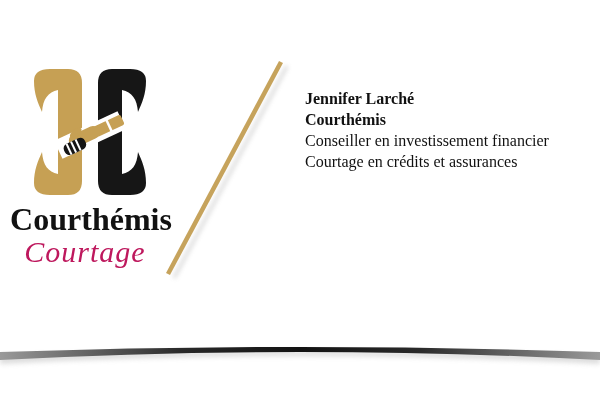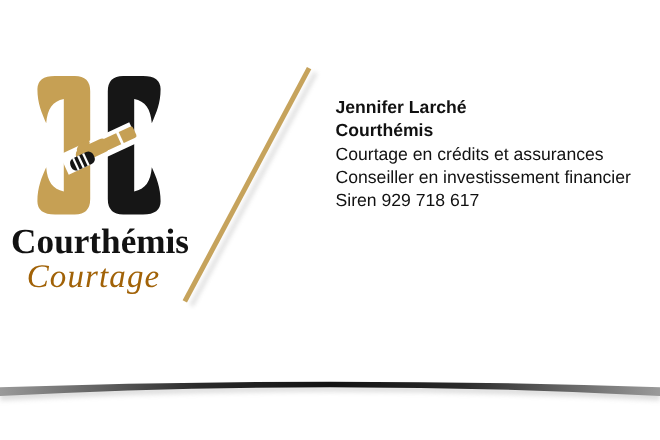--- a/index.html
+++ b/index.html
@@ -7,28 +7,28 @@
         font-family:"Liberation Sans", sans-serif;}
 
   
   .logo{position:absolute;left:0;top:0;width:200px;}
   .monogram{position:absolute;left:30px;top:66px;width:120px;height:132px;}
   .brand-name{position:absolute;left:0px;top:203px;width:182px;text-align:center;
       font-family:"Liberation Serif", serif;font-weight:700;font-size:32px;line-height:32px;
       color:#121212;letter-spacing:0px;}
   .brand-tagline{position:absolute;left:0px;top:236px;width:170px;text-align:center;
       font-family:"Liberation Serif", serif;font-style:italic;font-weight:400;
-      font-size:30px;line-height:32px;color:#a16207;letter-spacing:1px;}
+      font-size:30px;line-height:32px;color:#be185d;letter-spacing:1px;}
 
   
   .divider{position:absolute;left:155px;top:50px;width:140px;height:240px;}
 
   
   .contact{position:absolute;left:305px;top:88px;width:280px;color:#111111;
-      font-size:16px;line-height:21px;}
+      font-size:16px;line-height:21px;font-family:Liberation Serif, serif;}
   .contact .b{font-weight:700;}
 
   
   .swoosh{position:absolute;left:0;top:339px;width:600px;height:34px;}
 </style>
 </head>
 <body>
 
 <div class="card">
 
@@ -66,23 +66,22 @@
   </div>
 
   <svg class="divider" viewBox="0 0 140 240">
     <line x1="16" y1="226" x2="129" y2="14" stroke="#9a9a9a" stroke-width="4" opacity="0.30" filter="blur(2px)" transform="translate(3,2)"></line>
     <line x1="13" y1="224" x2="126" y2="12" stroke="#C6A35C" stroke-width="4.5"></line>
   </svg>
 
   <div class="contact">
     <div class="b">Jennifer Larché</div>
     <div class="b">Courthémis</div>
+    <div>Conseiller en investissement financier</div>
     <div>Courtage en crédits et assurances</div>
-    <div>Conseiller en investissement financier</div>
-    <div>Siren 929 718 617</div>
   </div>
 
   <svg class="swoosh" viewBox="0 0 600 34" preserveAspectRatio="none">
     <defs>
       <linearGradient id="swg" x1="0" y1="0" x2="1" y2="0">
         <stop offset="0" stop-color="#9a9a9a"></stop>
         <stop offset="0.3" stop-color="#2a2a2a"></stop>
         <stop offset="0.5" stop-color="#121212"></stop>
         <stop offset="0.7" stop-color="#2a2a2a"></stop>
         <stop offset="1" stop-color="#9a9a9a"></stop>

